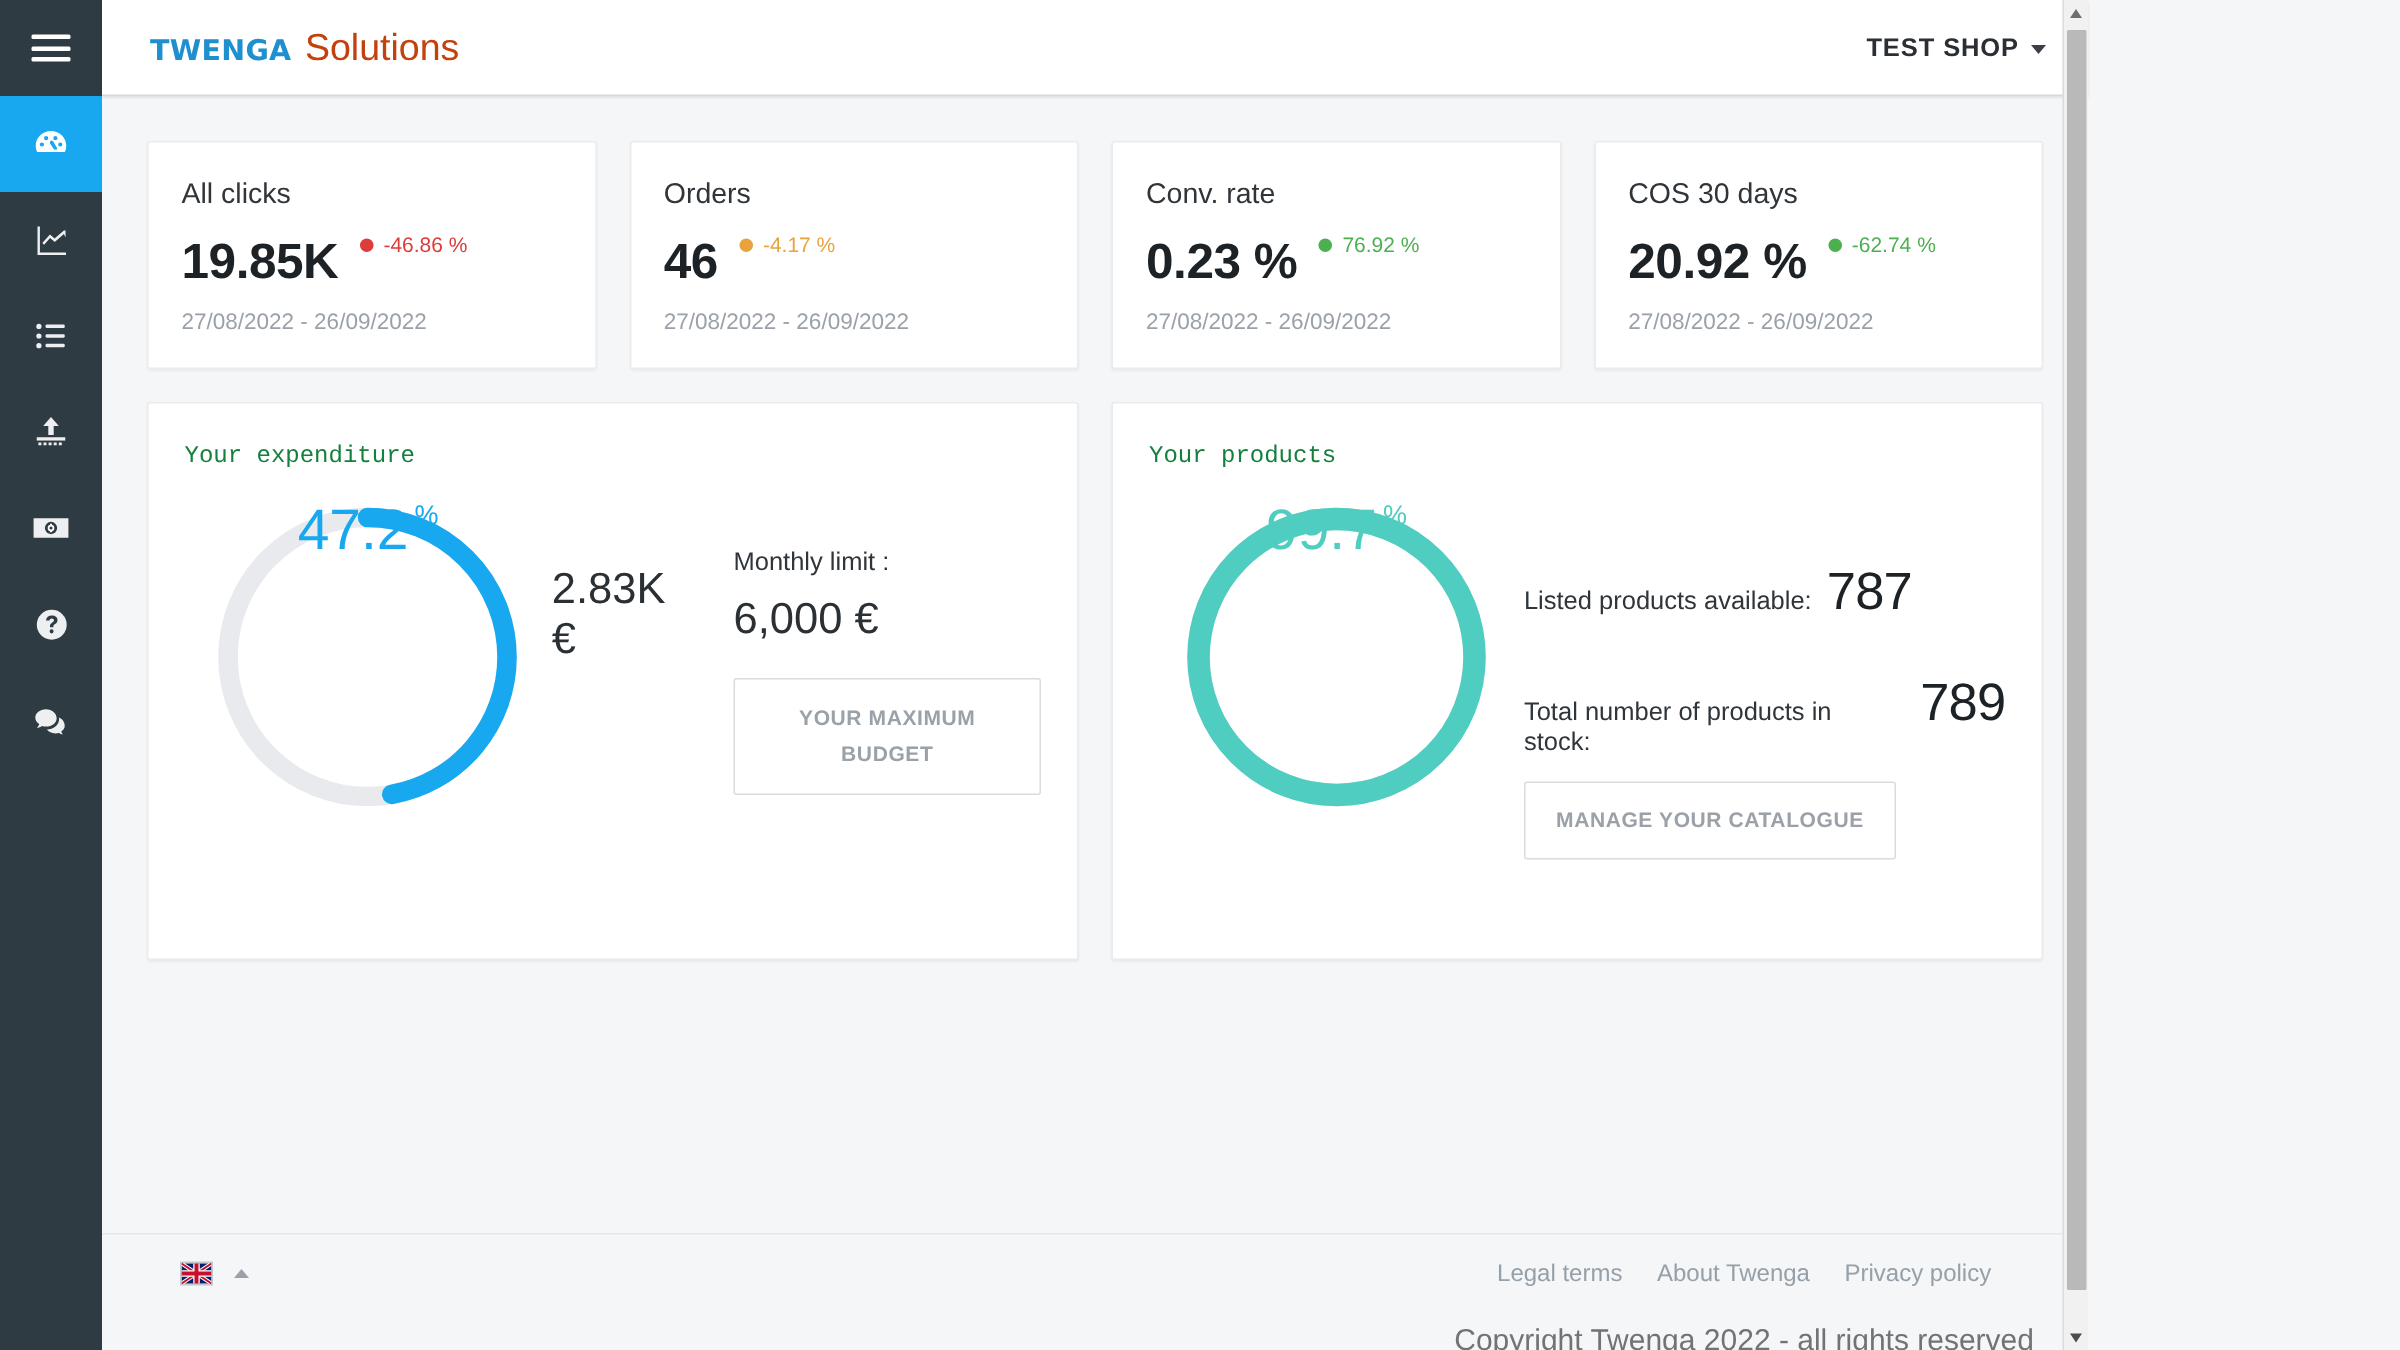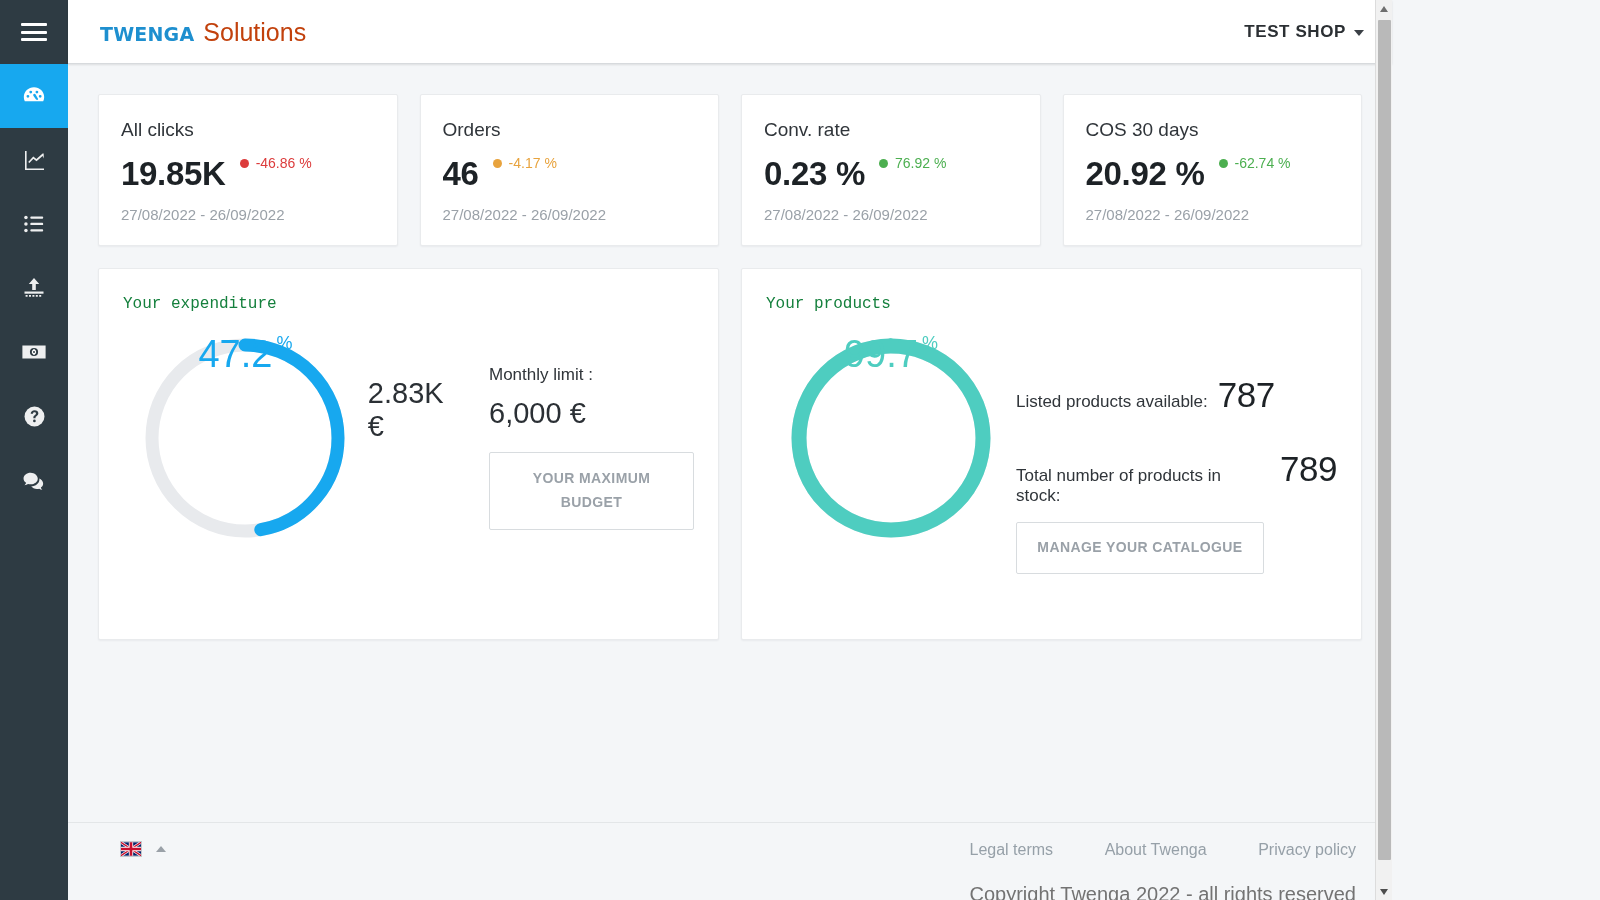--- a/index.html
+++ b/index.html
@@ -158,21 +158,21 @@
   .lang { display: flex; align-items: center; gap: 14px; }
   .flag { width: 22px; height: 16px; border: 1px solid #c4c9cd; display: block; }
   .chev-up {
     width: 0; height: 0;
     border-left: 5px solid transparent;
     border-right: 5px solid transparent;
     border-bottom: 6px solid #9aa1a8;
     cursor: pointer;
   }
   .foot-right { text-align: right; }
-  .foot-links { display: flex; gap: 23px; justify-content: space-between; }
+  .foot-links { display: flex; gap: 23px; justify-content: center; }
   .foot-link { font-size: 16px; color: #96a0a8; text-decoration: none; cursor: pointer; }
   .copyright { margin-top: 24px; font-size: 20px; color: #737373; }
 
   
   .scrollbar {
     position: absolute; top: 0; right: 0;
     width: 17px; height: 900px;
     background: #f1f1f1;
     border-left: 1px solid #dcdcdc;
     z-index: 10;

